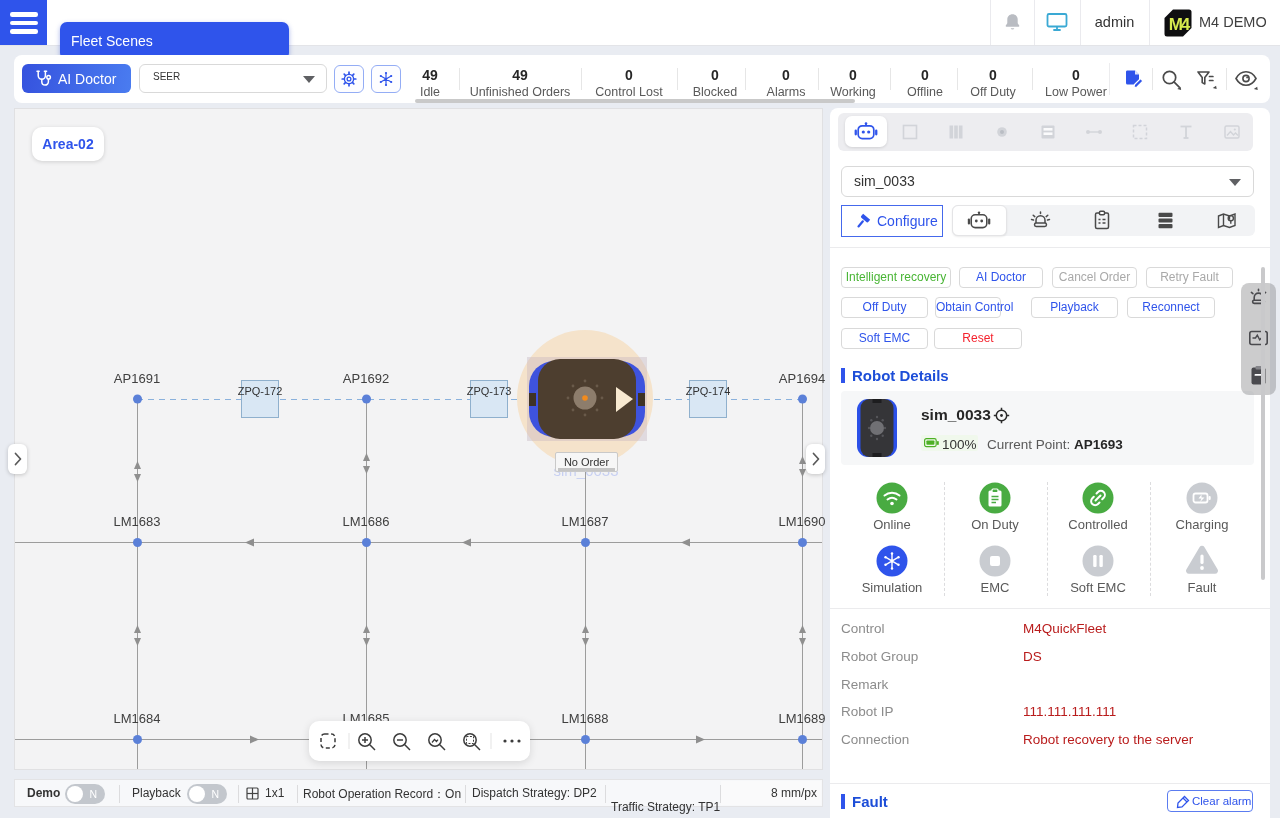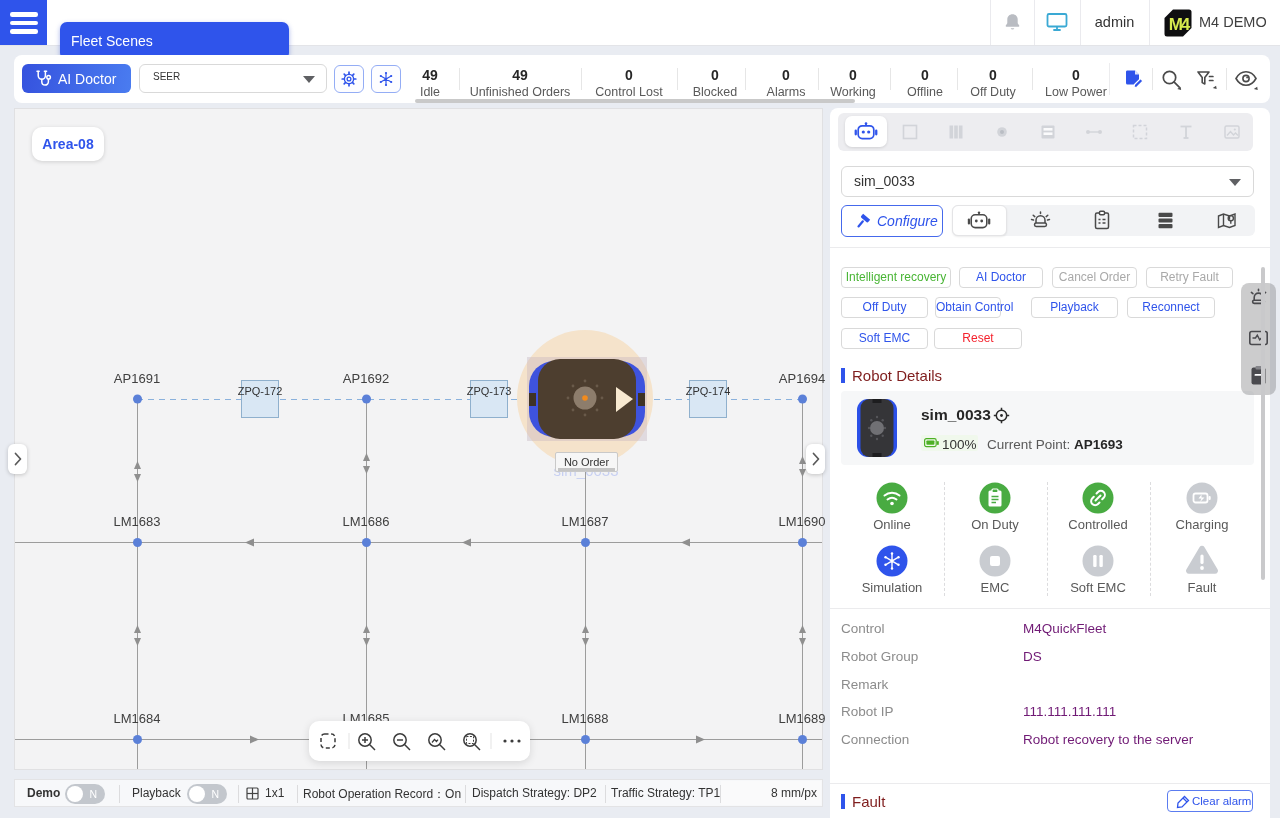--- a/index.html
+++ b/index.html
@@ -30,33 +30,33 @@
   #noorder .pbar{position:absolute;left:2px;right:2px;bottom:0px;height:3px;background:#c5c5c5;}
   #botbar{left:14px;top:779px;width:809px;height:28px;background:#f7f8fa;border:1px solid #e3e3e5;box-sizing:border-box;font-size:12px;color:#333;white-space:nowrap;}
   .botsep{top:5px;height:18px;background:#dcdcde;}
   .toggle{position:absolute;width:40px;height:20px;border-radius:10px;background:#c3c7cd;}
   .toggle .knob{position:absolute;left:2px;top:2px;width:16px;height:16px;border-radius:8px;background:#fff;}
   .toggle .n{position:absolute;right:8px;top:4px;color:#fff;font-size:10.5px;}
   #panel{left:830px;top:108px;width:440px;height:710px;background:#fff;border-radius:8px 8px 0 0;}
   #ribar{left:8px;top:5px;width:415px;height:38px;background:#ededf0;border-radius:6px;}
   #ribar .act{position:absolute;left:7px;top:3px;width:42px;height:31px;background:#fff;border-radius:7px;box-shadow:0 1px 3px rgba(0,0,0,.12);}
   #rsel{left:11px;top:58px;width:413px;height:31px;border:1px solid #d9d9d9;border-radius:6px;background:#fff;box-sizing:border-box;}
-  #cfgbtn{left:11px;top:97px;width:102px;height:32px;border:1px solid #4569ec;border-radius:6px;background:#fff;box-sizing:border-box;font-style:italic;}
+  #cfgbtn{left:11px;top:97px;width:102px;height:32px;border:1px solid #4569ec;border-radius:0;background:#fff;box-sizing:border-box;}
   #seg{left:122px;top:97px;width:303px;height:31px;background:#f2f3f5;border-radius:6px;}
   #seg .act{position:absolute;left:0px;top:0px;width:55px;height:31px;background:#fff;border-radius:6px;border:1px solid #e4e4e6;box-sizing:border-box;box-shadow:0 1px 2px rgba(0,0,0,.08);}
   .pdiv{position:absolute;left:0;width:440px;height:1px;background:#ebebed;}
   .abtn{position:absolute;height:21px;border:1px solid #d9d9d9;border-radius:4px;background:#fff;font-size:12px;text-align:center;line-height:19px;box-sizing:border-box;white-space:nowrap;}
-  .sechead{position:absolute;font-size:15px;font-weight:normal;color:#7f1d1d;}
+  .sechead{position:absolute;font-size:15px;font-weight:bold;color:#1d4ed8;}
   .sechead:before{content:"";position:absolute;left:-11px;top:1px;width:4px;height:15px;background:#2f54eb;}
   #rcard{left:11px;top:283px;width:413px;height:74px;background:#f6f7f8;border-radius:4px;}
   .slabel{position:absolute;transform:translateX(-50%);font-size:13px;color:#595959;white-space:nowrap;}
   .dashsep{position:absolute;width:0px;height:114px;border-left:1px dashed #dcdcde;top:374px;}
   .drow{position:absolute;left:11px;width:420px;font-size:13.5px;}
   .drow .l{color:#8c8c8c;}
-  .drow .v{position:absolute;left:182px;color:#701a75;white-space:nowrap;}
+  .drow .v{position:absolute;left:182px;color:#b91c1c;white-space:nowrap;}
   #clear{left:337px;top:682px;width:86px;height:22px;border:1px solid #5b7cf0;border-radius:4px;color:#2f54eb;font-size:11.5px;background:#fff;box-sizing:border-box;white-space:nowrap;}
   #floatbar{left:411px;top:175px;width:35px;height:112px;background:rgba(120,120,124,.38);border-radius:8px;}
   #vscroll{left:431px;top:159px;width:4px;height:313px;background:#c9c9cb;border-radius:2px;}
 </style>
 </head>
 <body>
 <div id="app">
   <div class="abs" id="topbar"></div>
   <div class="abs" id="burger">
       <i style="top:12px"></i>
@@ -276,21 +276,21 @@
           <text x="351" y="614">LM1685</text>
           <text x="570" y="614">LM1688</text>
           <text x="787" y="614">LM1689</text>
       </g>
       <g font-size="11" fill="#333" text-anchor="middle">
         <text x="245" y="286">ZPQ-172</text>
           <text x="474" y="286">ZPQ-173</text>
           <text x="693" y="286">ZPQ-174</text>
       </g>
     </svg>
-    <div class="abs" id="area02">Area-08</div>
+    <div class="abs" id="area02">Area-02</div>
     <div class="abs expander" style="left:-7px;"><svg style="margin-top:8px" width="8" height="14" viewBox="0 0 8 14">
           <path d="M1.5 1.5l5 5.5-5 5.5" stroke="#595959" stroke-width="1.7" fill="none" stroke-linecap="round" stroke-linejoin="round"></path>
         </svg></div>
     <div class="abs expander" style="left:791px;"><svg style="margin-top:8px" width="8" height="14" viewBox="0 0 8 14">
           <path d="M1.5 1.5l5 5.5-5 5.5" stroke="#595959" stroke-width="1.7" fill="none" stroke-linecap="round" stroke-linejoin="round"></path>
         </svg></div>
     <div class="abs" id="zoombar">
       <svg class="abs" style="left:0;top:0" width="221" height="40" viewBox="0 0 221 40" fill="none" stroke="#3c3c3c" stroke-width="1.5">
         <rect x="12" y="13" width="14" height="14" rx="3.5" stroke-dasharray="4 2.6"></rect>
         <line x1="40" y1="12" x2="40" y2="28" stroke="#e3e3e3" stroke-width="1"></line>
@@ -336,21 +336,21 @@
         <rect x="1" y="1" width="11" height="11" rx="1"></rect>
         <line x1="6.5" y1="1" x2="6.5" y2="12"></line>
         <line x1="1" y1="6.5" x2="12" y2="6.5"></line>
       </svg>
     <span class="abs" style="left:250px;top:6px;">1x1</span>
     <div class="sep-v botsep" style="left:282px"></div>
     <span class="abs" style="left:288px;top:6px;">Robot Operation Record：On</span>
     <div class="sep-v botsep" style="left:450px"></div>
     <span class="abs" style="left:457px;top:6px;">Dispatch Strategy: DP2</span>
     <div class="sep-v botsep" style="left:590px"></div>
-    <span class="abs" style="left:596px;top:6px;">Traffic Strategy: TP1</span>
+    <span class="abs" style="left:596px;top:20px;">Traffic Strategy: TP1</span>
     <div class="sep-v botsep" style="left:705px"></div>
     <span class="abs" style="left:756px;top:6px;">8 mm/px</span>
   </div>
 
   <div class="abs" id="panel">
     <div class="abs" id="ribar">
       <div class="act"></div>
       <svg class="abs" style="left:16px;top:9px" width="24" height="20" viewBox="0 0 24 20">
           <path d="M12 1.5v2.2" stroke="#2f54eb" stroke-width="1.5"></path>
           <circle cx="12" cy="1.6" r="1.3" fill="#2f54eb"></circle>

